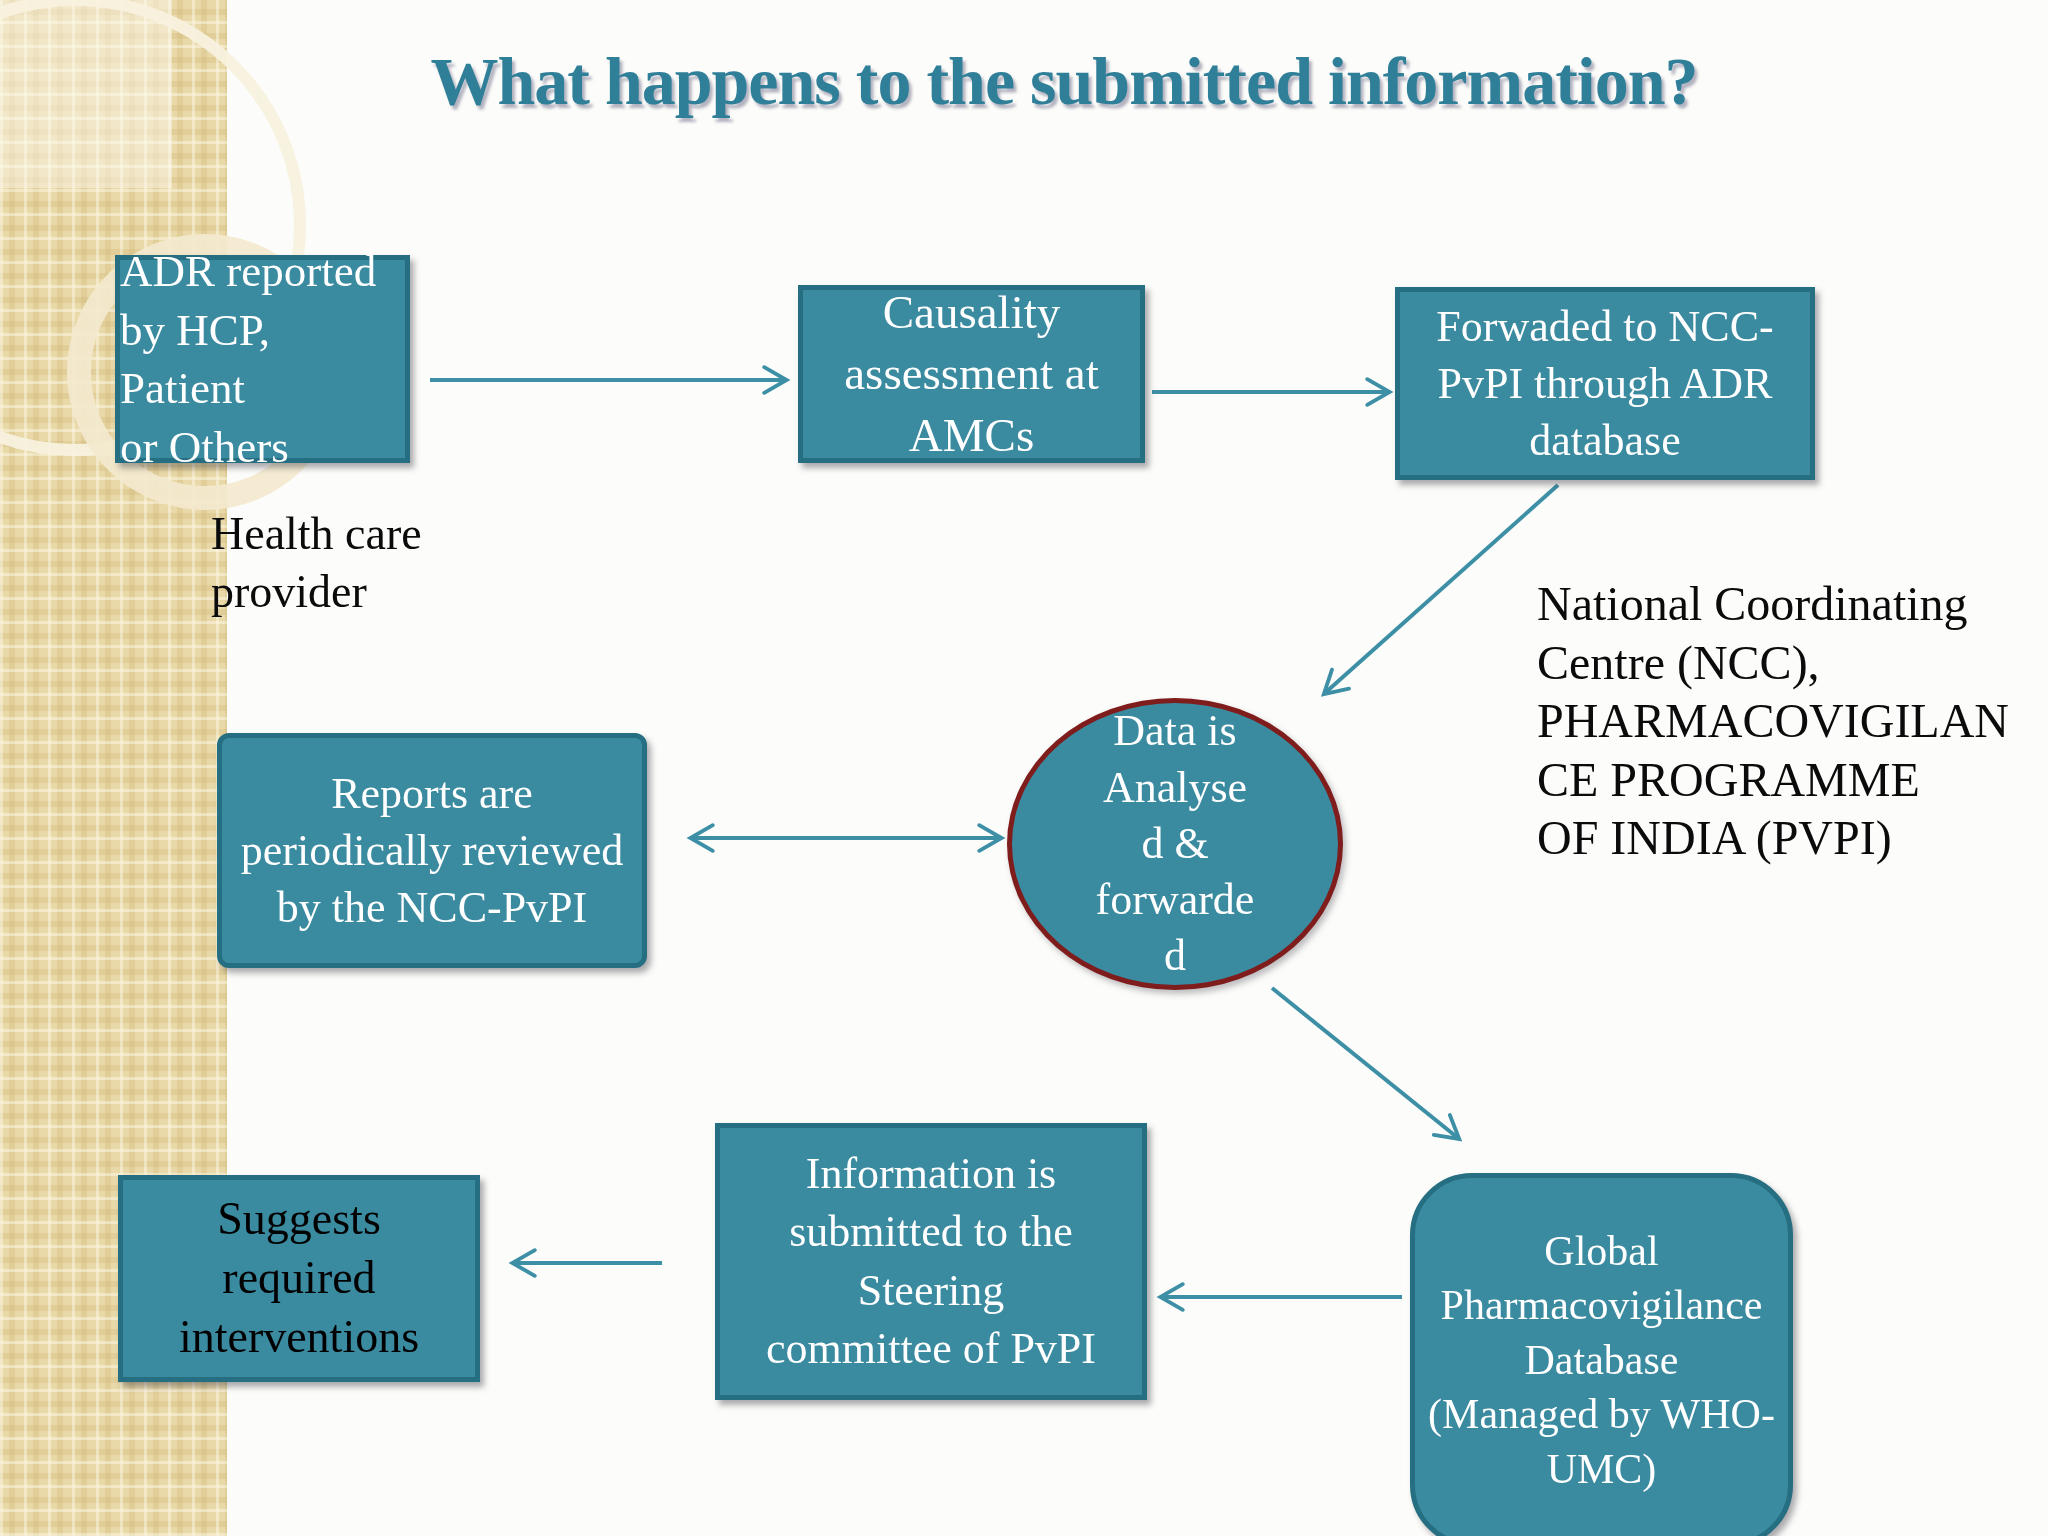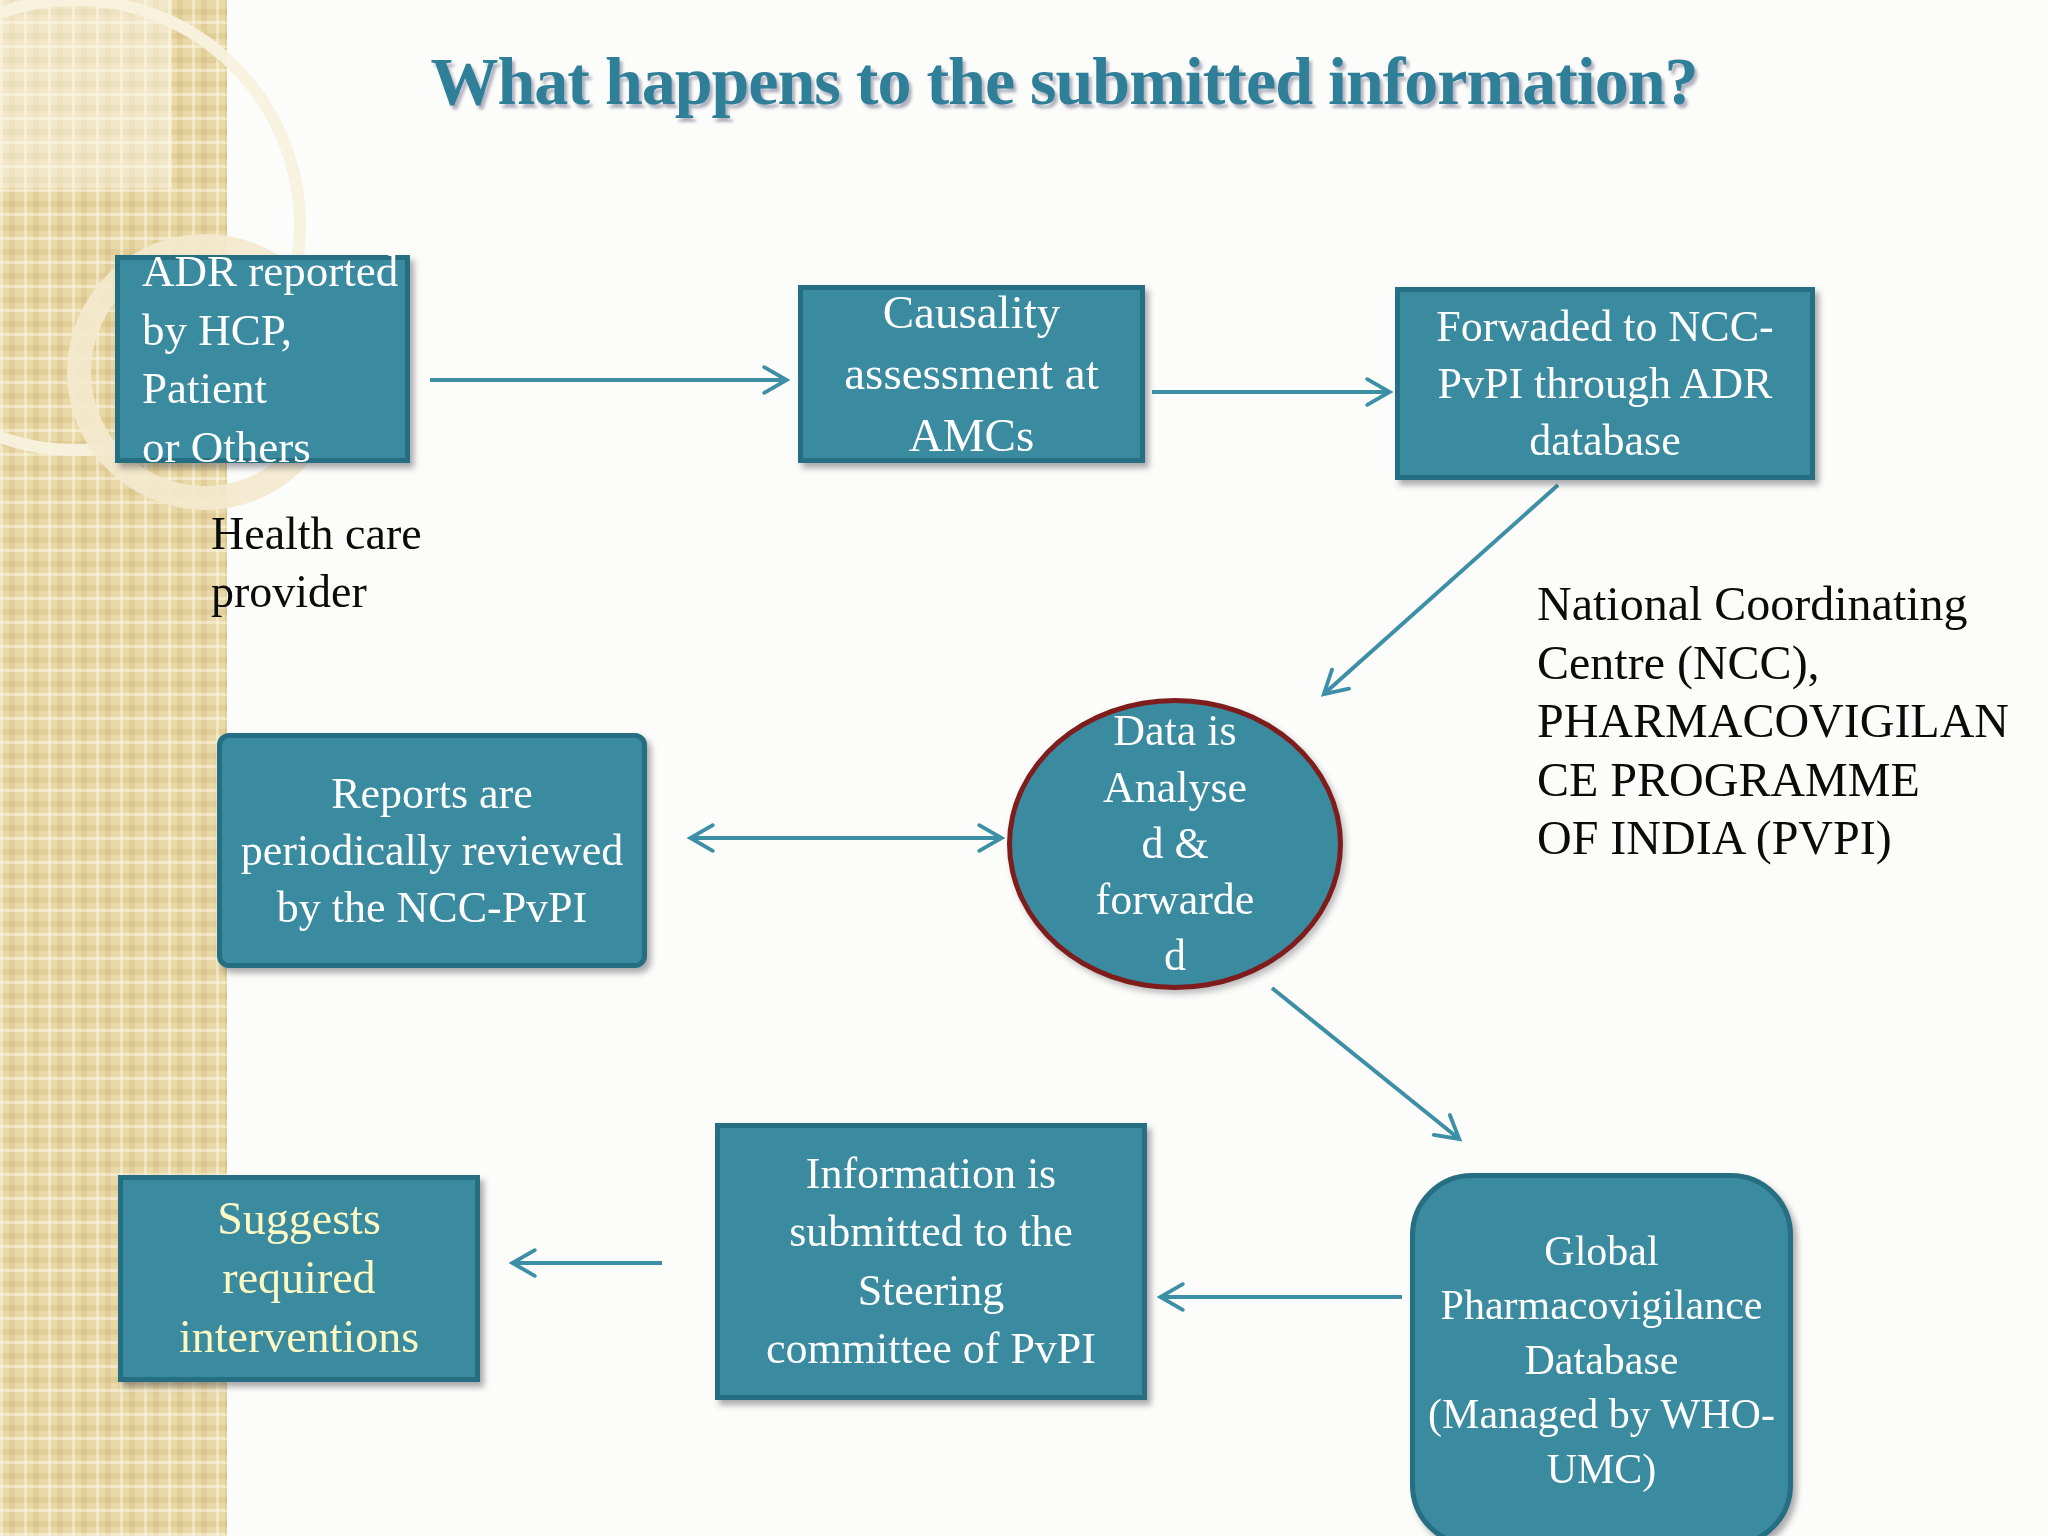--- a/index.html
+++ b/index.html
@@ -34,22 +34,22 @@
     background:#3a8aa0;
     border:5px solid #266e81;
     box-shadow:4px 5px 6px rgba(70,70,80,.45);
     color:#ffffff;
     font-family:"Liberation Serif", serif;
     display:flex;align-items:center;justify-content:center;
     text-align:center;
     white-space:pre-line;
     box-sizing:border-box;
   }
-  .node.left-align{justify-content:flex-start;text-align:left;padding-left:22px;}
-  .node.dark-text{color:#fef9c3;}
+  .node.left-align{justify-content:flex-start;text-align:left;}
+  .node.dark-text{color:#000000;}
   .node.rounded{border-radius:62px;}
   .ellipse-node{
     position:absolute;
     background:#3a8aa0;
     border:5px solid #7f1d1d;
     border-radius:50%;
     color:#ffffff;
     display:flex;align-items:center;justify-content:center;
     text-align:center;white-space:pre-line;
     box-sizing:border-box;

